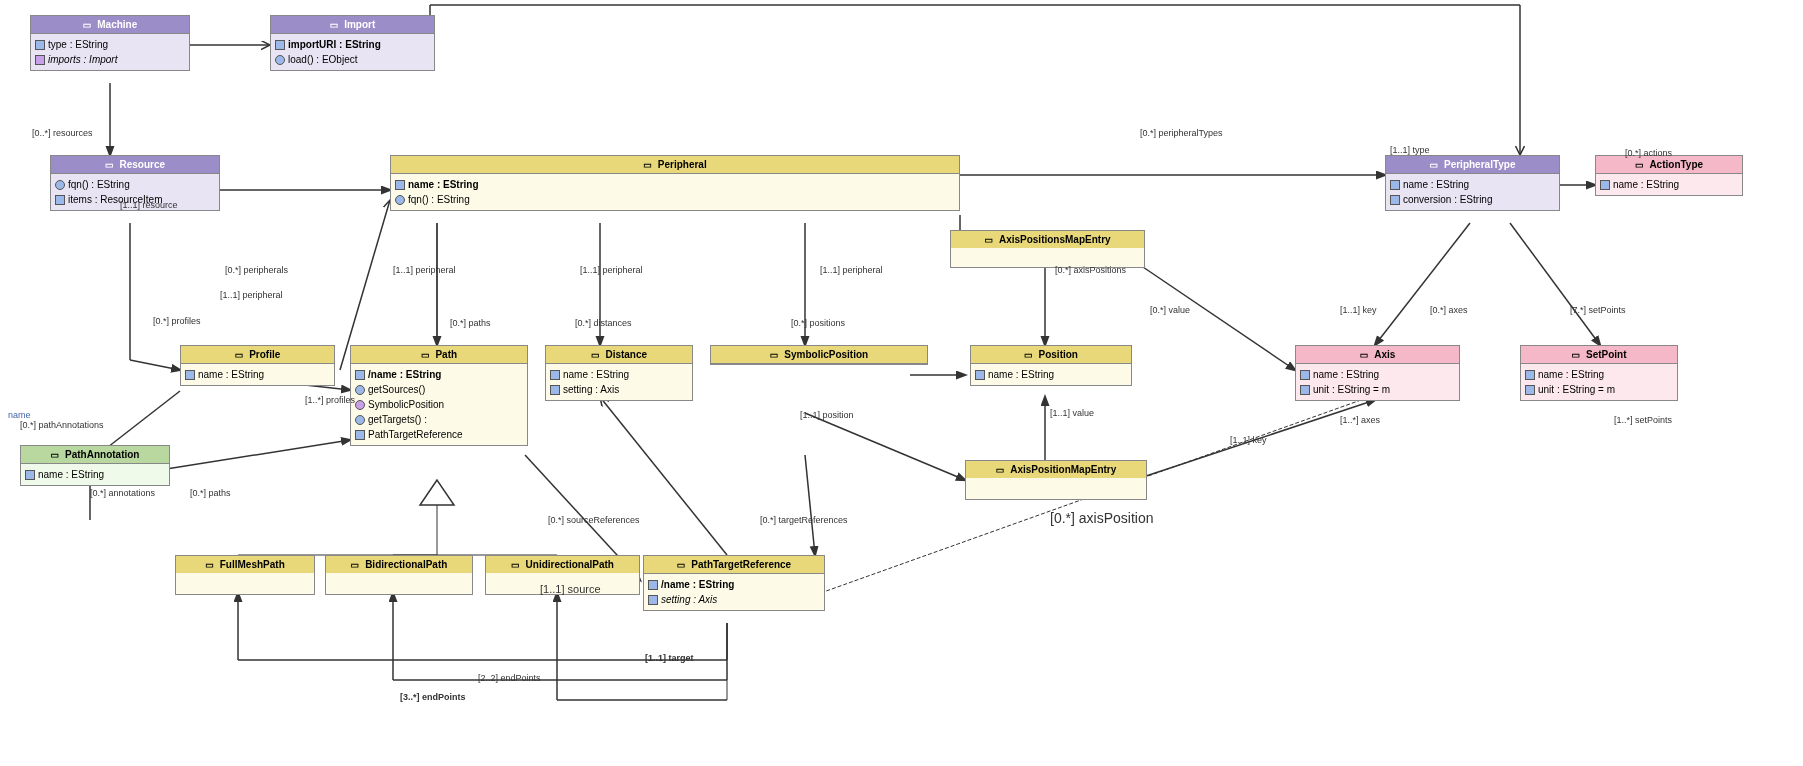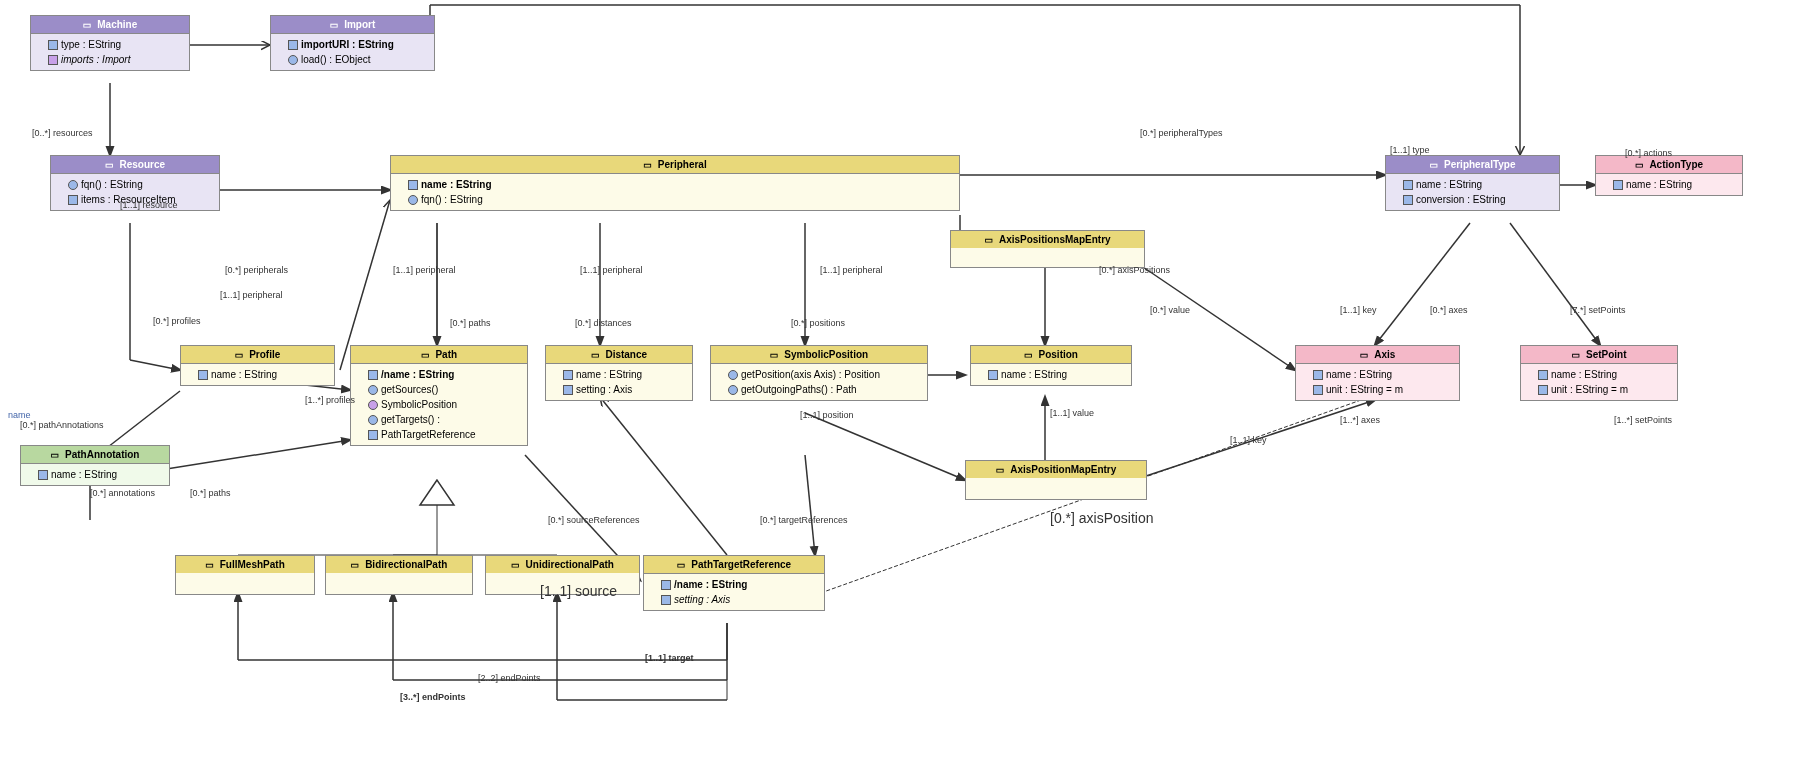--- a/index.html
+++ b/index.html
@@ -27,21 +27,21 @@
       display: flex;
       align-items: center;
       justify-content: center;
       font-weight: bold;
       padding: 3px 6px;
       border-bottom: 1px solid #888;
       font-size: 10px;
       gap: 4px;
     }
     .uml-class .class-body {
-      padding: 3px 17px;
+      padding: 3px 4px;
       line-height: 1.5;
     }
     .uml-class .class-body .attr {
       display: flex;
       align-items: center;
       gap: 3px;
       white-space: nowrap;
     }
     .uml-class .class-body .attr.italic {
       font-style: italic;
@@ -362,30 +362,20 @@
         <span>setting : Axis</span>
       </div>
     </div>
   </div>
 
   <div class="uml-class yellow-class" style="left:710px;top:345px;width:218px;">
     <div class="class-header">
       <span style="font-size:9px;margin-right:2px;">▭</span>
       <span>SymbolicPosition</span>
     </div>
-    <div class="class-body">
-      <div class="attr">
-        <span style="display:inline-block;width:10px;height:10px;border-radius:50%;background:#9bb8e8;border:1px solid #555;flex-shrink:0;"></span>
-        <span>getPosition(axis Axis) : Position</span>
-      </div>
-      <div class="attr">
-        <span style="display:inline-block;width:10px;height:10px;border-radius:50%;background:#9bb8e8;border:1px solid #555;flex-shrink:0;"></span>
-        <span>getOutgoingPaths() : Path</span>
-      </div>
-    </div>
   </div>
 
   <div class="uml-class yellow-class" style="left:970px;top:345px;width:162px;">
     <div class="class-header">
       <span style="font-size:9px;margin-right:2px;">▭</span>
       <span>Position</span>
     </div>
     <div class="class-body">
       <div class="attr">
         <span class="icon-sq blue"></span>
@@ -490,40 +480,40 @@
   <span style="position:absolute;left:32px;top:128px;font-size:9px;color:#333;">[0..*] resources</span>
   <span style="position:absolute;left:120px;top:200px;font-size:9px;color:#333;">[1..1] resource</span>
   <span style="position:absolute;left:225px;top:265px;font-size:9px;color:#333;">[0.*] peripherals</span>
   <span style="position:absolute;left:220px;top:290px;font-size:9px;color:#333;">[1..1] peripheral</span>
   <span style="position:absolute;left:393px;top:265px;font-size:9px;color:#333;">[1..1] peripheral</span>
   <span style="position:absolute;left:580px;top:265px;font-size:9px;color:#333;">[1..1] peripheral</span>
   <span style="position:absolute;left:820px;top:265px;font-size:9px;color:#333;">[1..1] peripheral</span>
   <span style="position:absolute;left:1140px;top:128px;font-size:9px;color:#333;">[0.*] peripheralTypes</span>
   <span style="position:absolute;left:1390px;top:145px;font-size:9px;color:#333;">[1..1] type</span>
   <span style="position:absolute;left:1625px;top:148px;font-size:9px;color:#333;">[0.*] actions</span>
-  <span style="position:absolute;left:1055px;top:265px;font-size:9px;color:#333;margin-left:44px;">[0.*] axisPositions</span>
+  <span style="position:absolute;left:1055px;top:265px;font-size:9px;color:#333;">[0.*] axisPositions</span>
   <span style="position:absolute;left:153px;top:316px;font-size:9px;color:#333;">[0.*] profiles</span>
   <span style="position:absolute;left:305px;top:395px;font-size:9px;color:#333;">[1..*] profiles</span>
   <span style="position:absolute;left:450px;top:318px;font-size:9px;color:#333;">[0.*] paths</span>
   <span style="position:absolute;left:575px;top:318px;font-size:9px;color:#333;">[0.*] distances</span>
   <span style="position:absolute;left:750px;top:318px;font-size:9px;color:#333;margin-left:41px;">[0.*] positions</span>
   <span style="position:absolute;left:1150px;top:305px;font-size:9px;color:#333;">[0.*] value</span>
   <span style="position:absolute;left:1340px;top:305px;font-size:9px;color:#333;">[1..1] key</span>
   <span style="position:absolute;left:1430px;top:305px;font-size:9px;color:#333;">[0.*] axes</span>
   <span style="position:absolute;left:1570px;top:305px;font-size:9px;color:#333;">[7.*] setPoints</span>
   <span style="position:absolute;left:1340px;top:415px;font-size:9px;color:#333;">[1..*] axes</span>
   <span style="position:absolute;left:1614px;top:415px;font-size:9px;color:#333;">[1..*] setPoints</span>
   <span style="position:absolute;left:1230px;top:435px;font-size:9px;color:#333;">[1..1] key</span>
   <span style="position:absolute;left:8px;top:410px;font-size:9px;color:#4466aa;">name</span>
   <span style="position:absolute;left:20px;top:420px;font-size:9px;color:#333;">[0.*] pathAnnotations</span>
   <span style="position:absolute;left:90px;top:488px;font-size:9px;color:#333;">[0.*] annotations</span>
   <span style="position:absolute;left:190px;top:488px;font-size:9px;color:#333;">[0.*] paths</span>
   <span style="position:absolute;left:548px;top:515px;font-size:9px;color:#333;">[0.*] sourceReferences</span>
   <span style="position:absolute;left:760px;top:515px;font-size:9px;color:#333;">[0.*] targetReferences</span>
-  <span style="position:absolute;left:540px;top:583px;font-size:14px;color:#333;">[1..1] source</span>
+  <span style="position:absolute;left:540px;top:583px;font-size:11px;color:#333;">[1..1] source</span>
   <span style="position:absolute;left:800px;top:410px;font-size:9px;color:#333;">[1..1] position</span>
   <span style="position:absolute;left:1050px;top:510px;font-size:14px;color:#333;">[0.*] axisPosition</span>
   <span style="position:absolute;left:1050px;top:408px;font-size:9px;color:#333;">[1..1] value</span>
   <span style="position:absolute;left:645px;top:653px;font-size:9px;color:#333;font-weight:bold;">[1..1] target</span>
   <span style="position:absolute;left:478px;top:673px;font-size:9px;color:#333;">[2..2] endPoints</span>
   <span style="position:absolute;left:400px;top:692px;font-size:9px;color:#333;font-weight:bold;">[3..*] endPoints</span>
 
 </div>
 
 </body></html>

